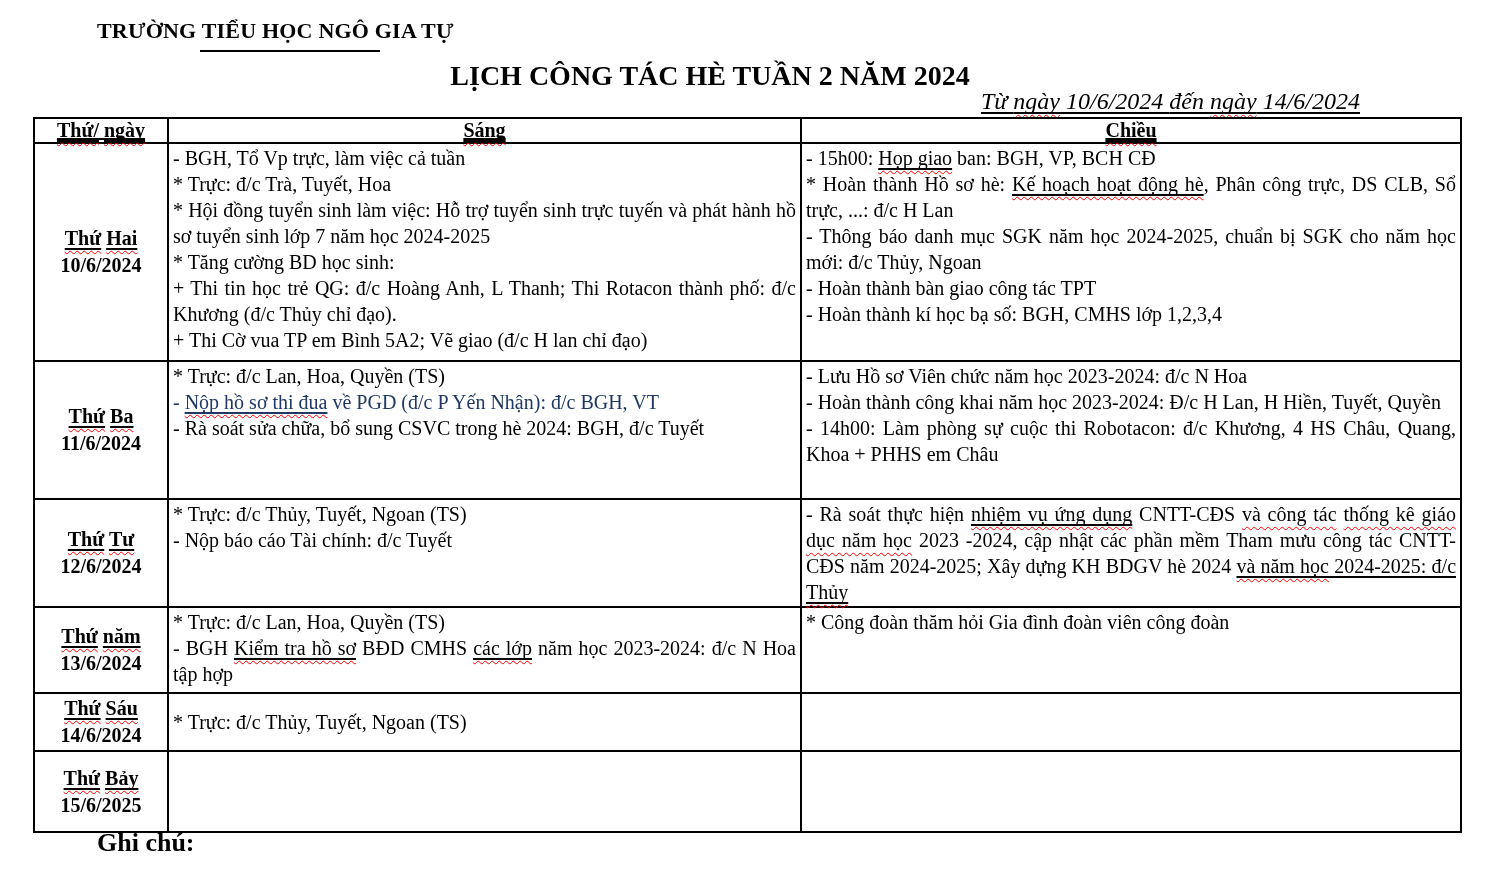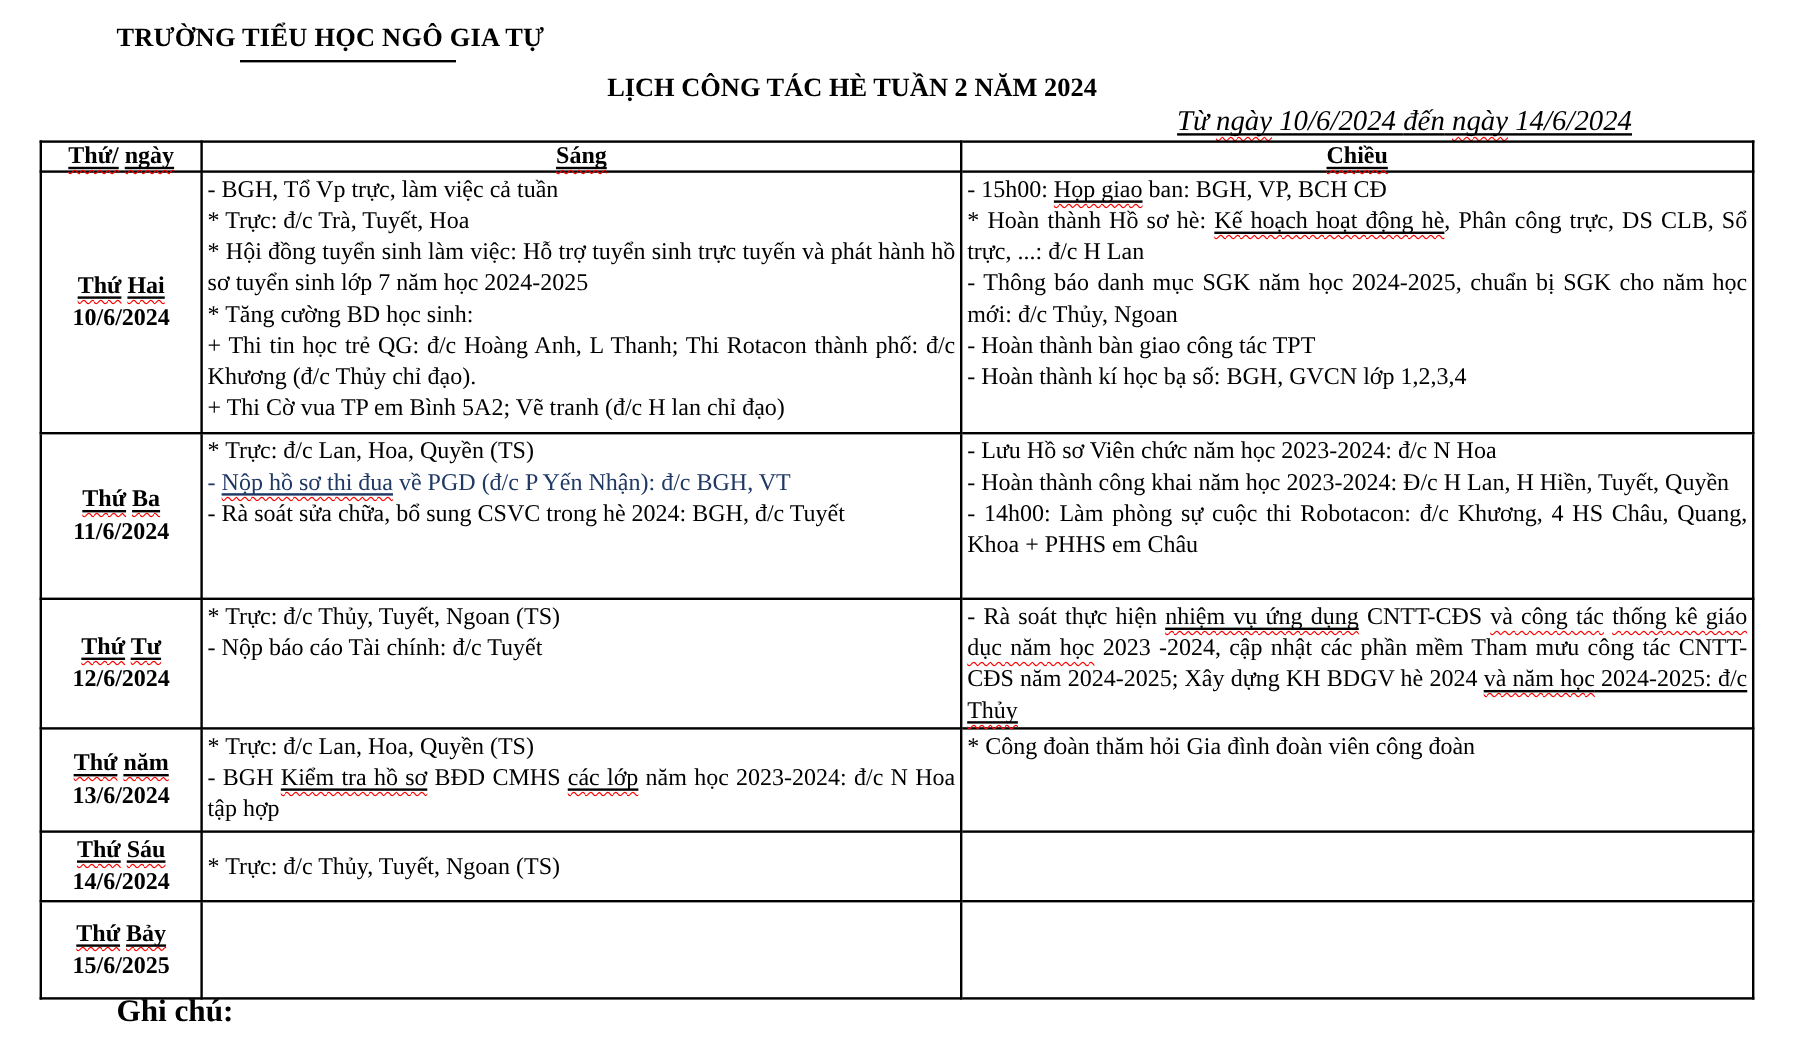--- a/index.html
+++ b/index.html
@@ -19,41 +19,41 @@
     position: absolute; left: 97px; top: 18px;
     font-size: 22px; font-weight: bold; letter-spacing: .2px;
     white-space: nowrap;
   }
   .school-rule {
     position: absolute; left: 200px; top: 50px;
     width: 180px; border-bottom: 2px solid #000;
   }
   .doc-title {
     position: absolute; left: 0; top: 60px; width: 1420px;
-    text-align: center; font-size: 22px; font-weight: bold;
+    text-align: center; font-size: 28px; font-weight: bold;
   }
   .date-range {
     position: absolute; right: 134px; top: 88px;
     font-size: 24px; font-style: italic;
   }
 
   
   table.schedule {
     position: absolute; left: 33px; top: 117px;
     width: 1427px; border-collapse: collapse; table-layout: fixed;
   }
   table.schedule col.c-day { width: 134px; }
   table.schedule col.c-morning { width: 633px; }
   table.schedule col.c-afternoon { width: 660px; }
   table.schedule th, table.schedule td {
     border: 2px solid #000;
     font-size: 20px;
     padding: 1px 4px;
   }
-  table.schedule th { height: 23px; text-align: center; font-weight: bold; padding: 0 2px; }
+  table.schedule th { height: 23px; text-align: center; font-weight: bold; padding: 0 2px; text-decoration: underline; }
   tbody tr:nth-child(1) { height: 218px; }
   tbody tr:nth-child(2) { height: 138px; }
   tbody tr:nth-child(3) { height: 106px; }
   tbody tr:nth-child(4) { height: 86px; }
   tbody tr:nth-child(5) { height: 54px; }
   tbody tr:nth-child(6) { height: 81px; }
   td.day-cell { text-align: center; vertical-align: middle; font-weight: bold; line-height: 27px; }
   td.content-cell { vertical-align: top; }
   tbody tr:nth-child(5) td.content-cell { vertical-align: middle; }
   .line { line-height: 26px; text-align: justify; }
@@ -111,28 +111,28 @@
           <td class="day-cell">
             <div><span class="u"><span class="w">Thứ</span></span> <span class="u"><span class="w">Hai</span></span></div>
             <div>10/6/2024</div>
           </td>
           <td class="content-cell">
             <div class="line"><span>- BGH, Tổ Vp trực, làm việc cả tuần</span></div>
             <div class="line"><span>* Trực: đ/c Trà, Tuyết, Hoa</span></div>
             <div class="line"><span>* Hội đồng tuyển sinh làm việc: Hỗ trợ tuyển sinh trực tuyến và phát hành hồ sơ tuyển sinh lớp 7 năm học 2024-2025</span></div>
             <div class="line"><span>* Tăng cường BD học sinh:</span></div>
             <div class="line"><span>+ Thi tin học trẻ QG: đ/c Hoàng Anh, L Thanh; Thi Rotacon thành phố: đ/c Khương (đ/c Thủy chỉ đạo).</span></div>
-            <div class="line"><span>+ Thi Cờ vua TP em Bình 5A2; Vẽ tranh (đ/c H lan chỉ đạo)</span></div>
+            <div class="line"><span>+ Thi Cờ vua TP em Bình 5A2; Vẽ giao (đ/c H lan chỉ đạo)</span></div>
           </td>
           <td class="content-cell">
             <div class="line"><span>- 15h00: </span><span class="u"><span class="w">Họp giao</span></span><span> ban: BGH, VP, BCH CĐ</span></div>
             <div class="line"><span>* Hoàn thành Hồ sơ hè: </span><span class="u"><span class="w">Kế hoạch hoạt động hè</span></span><span>, Phân công trực, DS CLB, Sổ trực, ...: đ/c H Lan</span></div>
             <div class="line"><span>- Thông báo danh mục SGK năm học 2024-2025, chuẩn bị SGK cho năm học mới: đ/c Thủy, Ngoan</span></div>
             <div class="line"><span>- Hoàn thành bàn giao công tác TPT</span></div>
-            <div class="line"><span>- Hoàn thành kí học bạ số: BGH, GVCN lớp 1,2,3,4</span></div>
+            <div class="line"><span>- Hoàn thành kí học bạ số: BGH, CMHS lớp 1,2,3,4</span></div>
           </td>
         </tr>
         <tr>
           <td class="day-cell">
             <div><span class="u"><span class="w">Thứ</span></span> <span class="u"><span class="w">Ba</span></span></div>
             <div>11/6/2024</div>
           </td>
           <td class="content-cell">
             <div class="line"><span>* Trực: đ/c Lan, Hoa, Quyền (TS)</span></div>
             <div class="line"><span class="c-blue">- </span><span class="u c-blue"><span class="w">Nộp hồ sơ thi đua</span></span><span class="c-blue"> về PGD (đ/c P Yến Nhận): đ/c BGH, VT</span></div>

